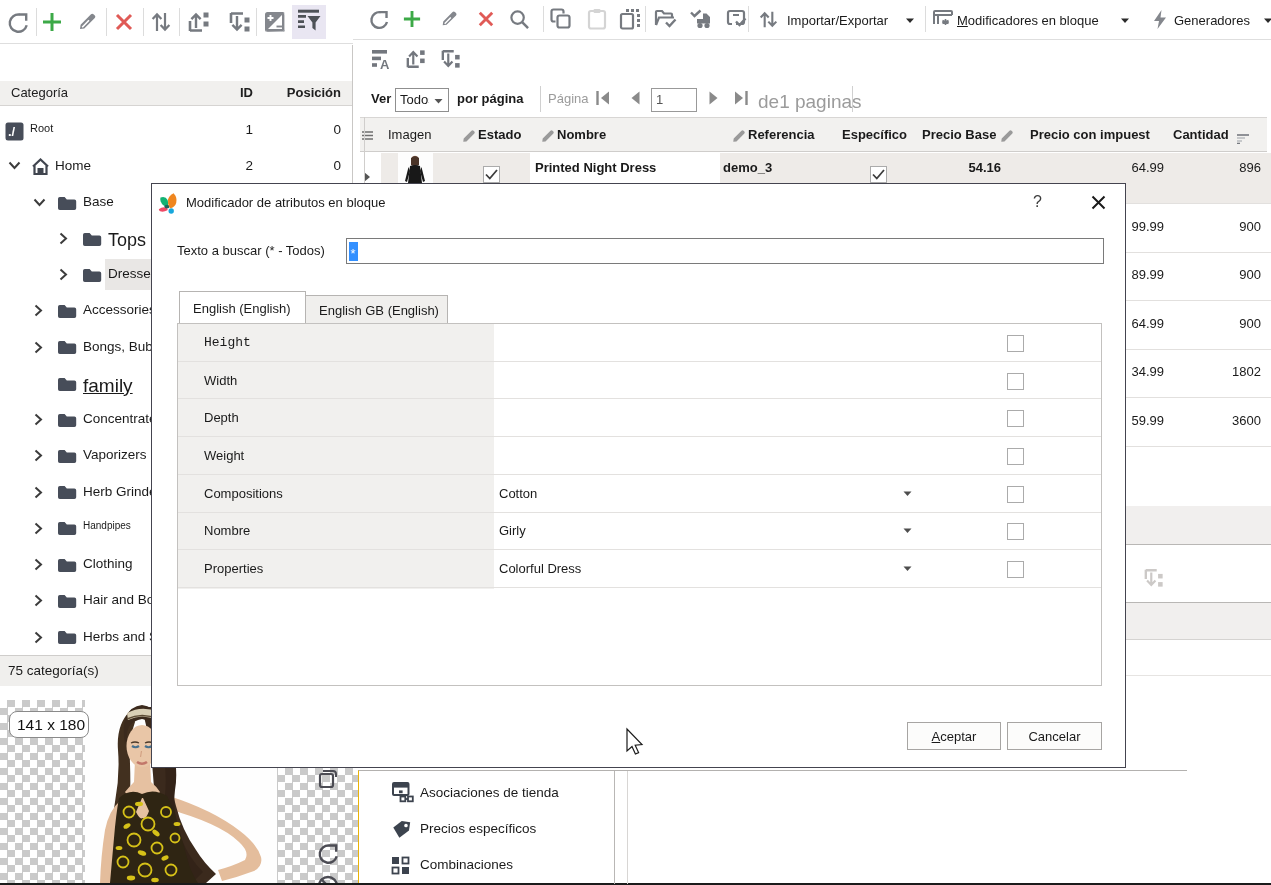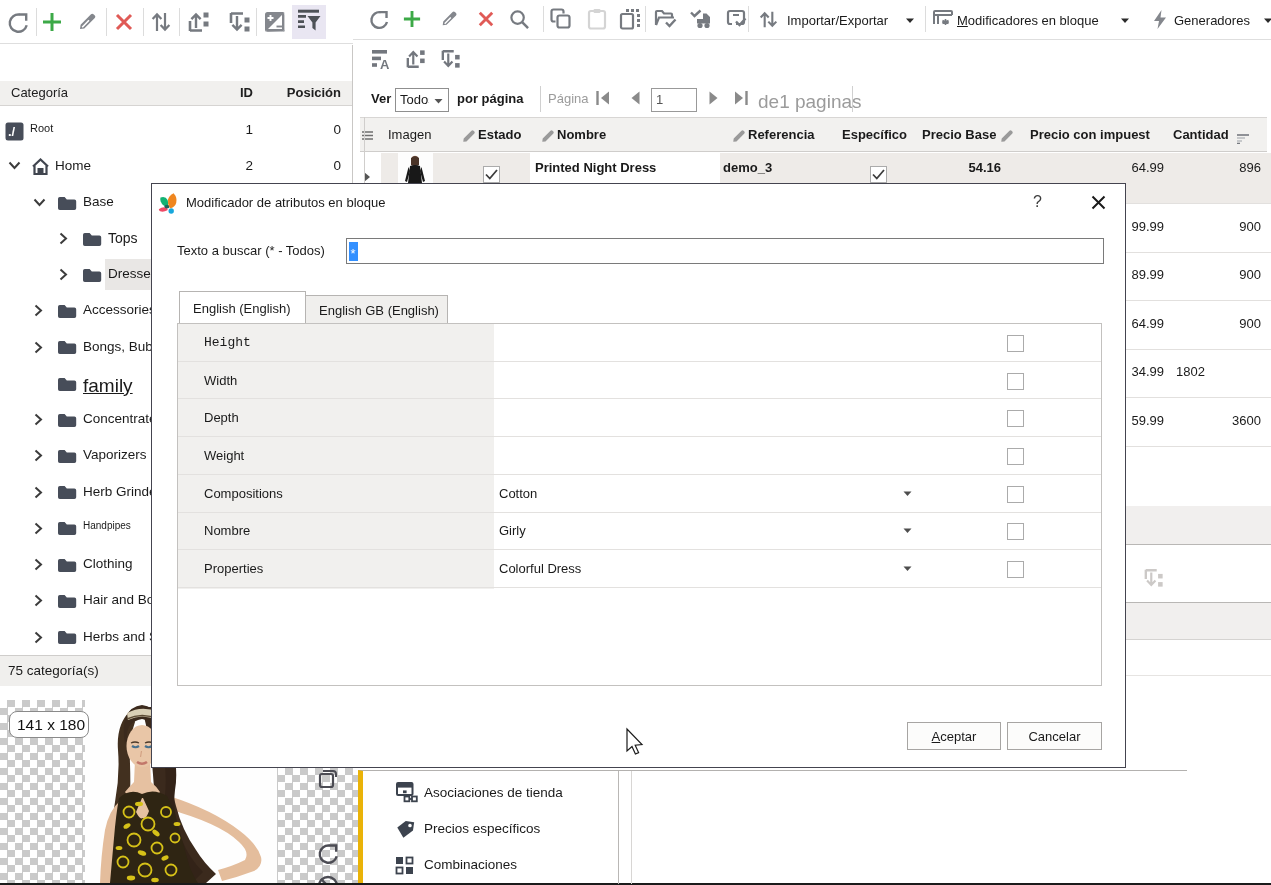--- a/index.html
+++ b/index.html
@@ -203,21 +203,21 @@
 <svg class="abs" style="left:57px;top:150.5px;" width="20" height="15" viewBox="0 0 20 15">
         <path d="M1 2.8 Q1 1 2.8 1 H7.6 L9.8 3.4 H17.4 Q19.2 3.4 19.2 5.2 V12.2 Q19.2 14 17.4 14 H2.8 Q1 14 1 12.2 Z" fill="#474d59"></path>
       </svg>
 <div class="txt" style="left:83px;top:149.0px;font-size:13.5px;">Base</div>
 <svg class="abs" style="left:59px;top:187.0px;" width="10" height="13" viewBox="0 0 10 13">
         <path d="M1.5 1.5 L7 6.5 L1.5 11.5" fill="none" stroke="#3c3c3c" stroke-width="2"></path>
       </svg>
 <svg class="abs" style="left:82px;top:186.5px;" width="20" height="15" viewBox="0 0 20 15">
         <path d="M1 2.8 Q1 1 2.8 1 H7.6 L9.8 3.4 H17.4 Q19.2 3.4 19.2 5.2 V12.2 Q19.2 14 17.4 14 H2.8 Q1 14 1 12.2 Z" fill="#474d59"></path>
       </svg>
-<div class="txt" style="left:108px;top:185.0px;font-size:14px;">Tops</div>
+<div class="txt" style="left:108px;top:185.0px;font-size:18px;">Tops</div>
 <div class="abs" style="left:105px;top:214.0px;width:246px;height:31px;background:#e9e7e5;"></div>
 <svg class="abs" style="left:59px;top:223.0px;" width="10" height="13" viewBox="0 0 10 13">
         <path d="M1.5 1.5 L7 6.5 L1.5 11.5" fill="none" stroke="#3c3c3c" stroke-width="2"></path>
       </svg>
 <svg class="abs" style="left:82px;top:222.5px;" width="20" height="15" viewBox="0 0 20 15">
         <path d="M1 2.8 Q1 1 2.8 1 H7.6 L9.8 3.4 H17.4 Q19.2 3.4 19.2 5.2 V12.2 Q19.2 14 17.4 14 H2.8 Q1 14 1 12.2 Z" fill="#474d59"></path>
       </svg>
 <div class="txt" style="left:108px;top:221.0px;font-size:13.5px;">Dresses</div>
 <svg class="abs" style="left:34px;top:259.0px;" width="10" height="13" viewBox="0 0 10 13">
         <path d="M1.5 1.5 L7 6.5 L1.5 11.5" fill="none" stroke="#3c3c3c" stroke-width="2"></path>
@@ -406,21 +406,21 @@
 <div class="txt" style="left:556px;top:120px;width:85px;text-align:right;font-weight:bold;">54.16</div>
 <div class="txt" style="left:719px;top:120px;width:85px;text-align:right;">64.99</div>
 <div class="txt" style="left:816px;top:120px;width:85px;text-align:right;">896</div>
 <div class="txt" style="left:719px;top:178.8px;width:85px;text-align:right;">99.99</div>
 <div class="txt" style="left:816px;top:178.8px;width:85px;text-align:right;">900</div>
 <div class="txt" style="left:719px;top:227.2px;width:85px;text-align:right;">89.99</div>
 <div class="txt" style="left:816px;top:227.2px;width:85px;text-align:right;">900</div>
 <div class="txt" style="left:719px;top:275.8px;width:85px;text-align:right;">64.99</div>
 <div class="txt" style="left:816px;top:275.8px;width:85px;text-align:right;">900</div>
 <div class="txt" style="left:719px;top:324.2px;width:85px;text-align:right;">34.99</div>
-<div class="txt" style="left:816px;top:324.2px;width:85px;text-align:left;">1802</div>
+<div class="txt" style="left:816px;top:324.2px;width:85px;text-align:right;">1802</div>
 <div class="txt" style="left:719px;top:372.8px;width:85px;text-align:right;">59.99</div>
 <div class="txt" style="left:816px;top:372.8px;width:85px;text-align:right;">3600</div>
 <div class="abs" style="left:4px;top:77px;width:1px;height:329px;background:#d0cecc;"></div>
 
 <div class="abs" style="left:0;top:466px;width:911px;height:39px;background:#f1efee;border-bottom:1px solid #b9b7b5;"></div>
 <svg class="abs" style="left:784px;top:528px;" width="20" height="20" viewBox="0 0 22 22">
   <path d="M2 2.5 H14 M2 2 V12" fill="none" stroke="#ccc9c7" stroke-width="2.6"></path>
   <path d="M8 5 V18 M3.4 13.8 L8 18.6 L12.6 13.8" fill="none" stroke="#ccc9c7" stroke-width="2.4"></path>
   <rect x="15.5" y="6.5" width="5" height="5" fill="#ccc9c7"></rect>
         <rect x="15.5" y="15.5" width="5" height="5" fill="#ccc9c7"></rect>
@@ -500,21 +500,21 @@
   </svg>
   <svg class="abs" style="left:316px;top:174px;" width="24" height="26" viewBox="0 0 24 26">
     <circle cx="12" cy="12" r="9" fill="none" stroke="#4c4c54" stroke-width="2.4"></circle>
     <path d="M5 5 L19 19" stroke="#4c4c54" stroke-width="2.2"></path>
   </svg>
 
   <div class="abs" style="left:9px;top:11px;width:80px;height:27px;background:#fff;border:1.5px solid #8a8a8a;border-radius:8px;"></div>
   <div class="txt" style="left:17px;top:16px;font-size:15.5px;color:#111;">141 x 180</div>
 </div>
 
-<div class="abs" style="left:358px;top:770px;width:829px;height:113px;background:#fff;border-top:1px solid #b3b1af;border-left:5px solid #eab308;">
+<div class="abs" style="left:358px;top:770px;width:829px;height:113px;background:#fff;border-top:1px solid #b3b1af;border-left:1px solid #eab308;">
   <div class="abs" style="left:255px;top:0;width:1px;height:113px;background:#b9b7b5;"></div>
   <div class="abs" style="left:268px;top:0;width:1px;height:113px;background:#d8d6d4;"></div>
 
   <svg class="abs" style="left:33px;top:11px;" width="22" height="21" viewBox="0 0 22 21">
     <rect x="1" y="1" width="15.5" height="12" rx="1" fill="none" stroke="#3c434e" stroke-width="2"></rect>
     <rect x="1" y="1" width="15.5" height="4.6" fill="#3c434e"></rect>
     <rect x="7" y="8.4" width="3.6" height="2.8" fill="#3c434e"></rect>
     <rect x="8.5" y="14.5" width="4.8" height="4.8" fill="none" stroke="#3c434e" stroke-width="1.8"></rect>
     <rect x="16" y="14.5" width="4.8" height="4.8" fill="none" stroke="#3c434e" stroke-width="1.8"></rect>
     <path d="M13.3 17 H16" stroke="#3c434e" stroke-width="1.8"></path>

